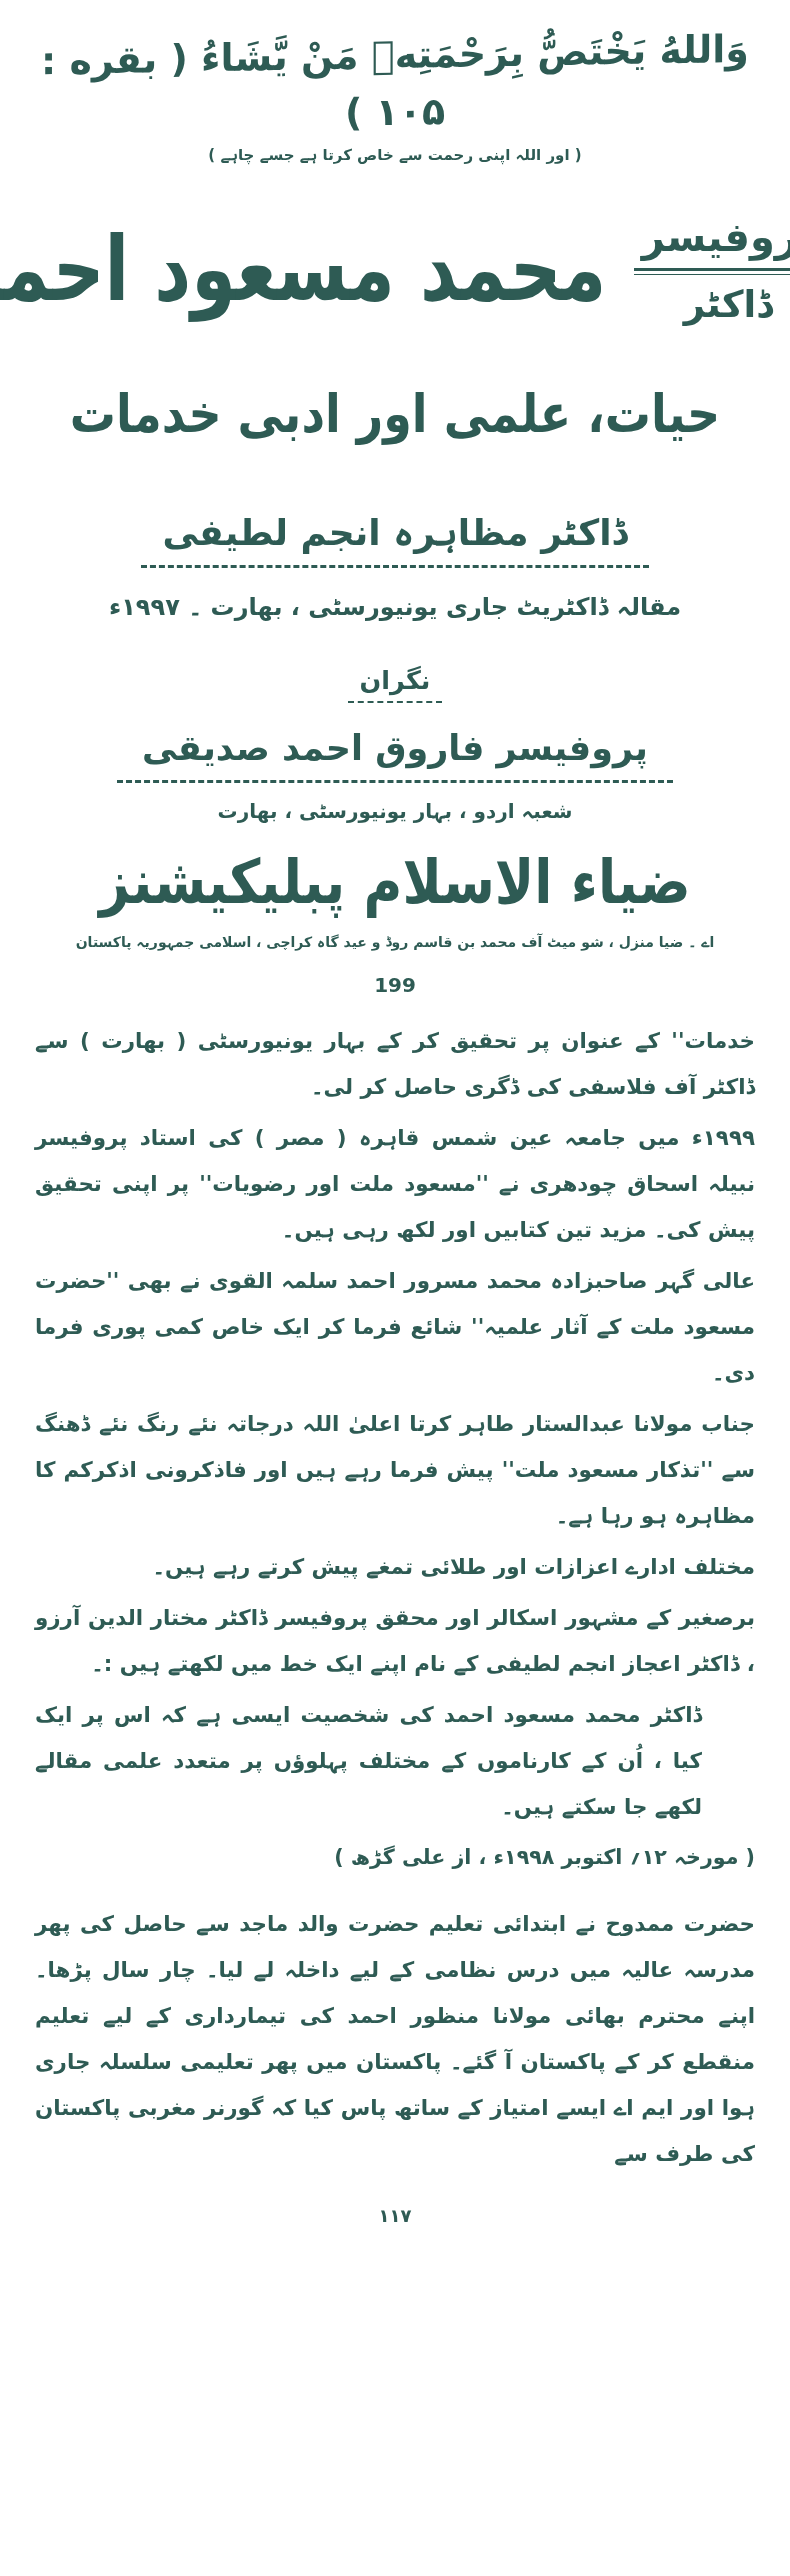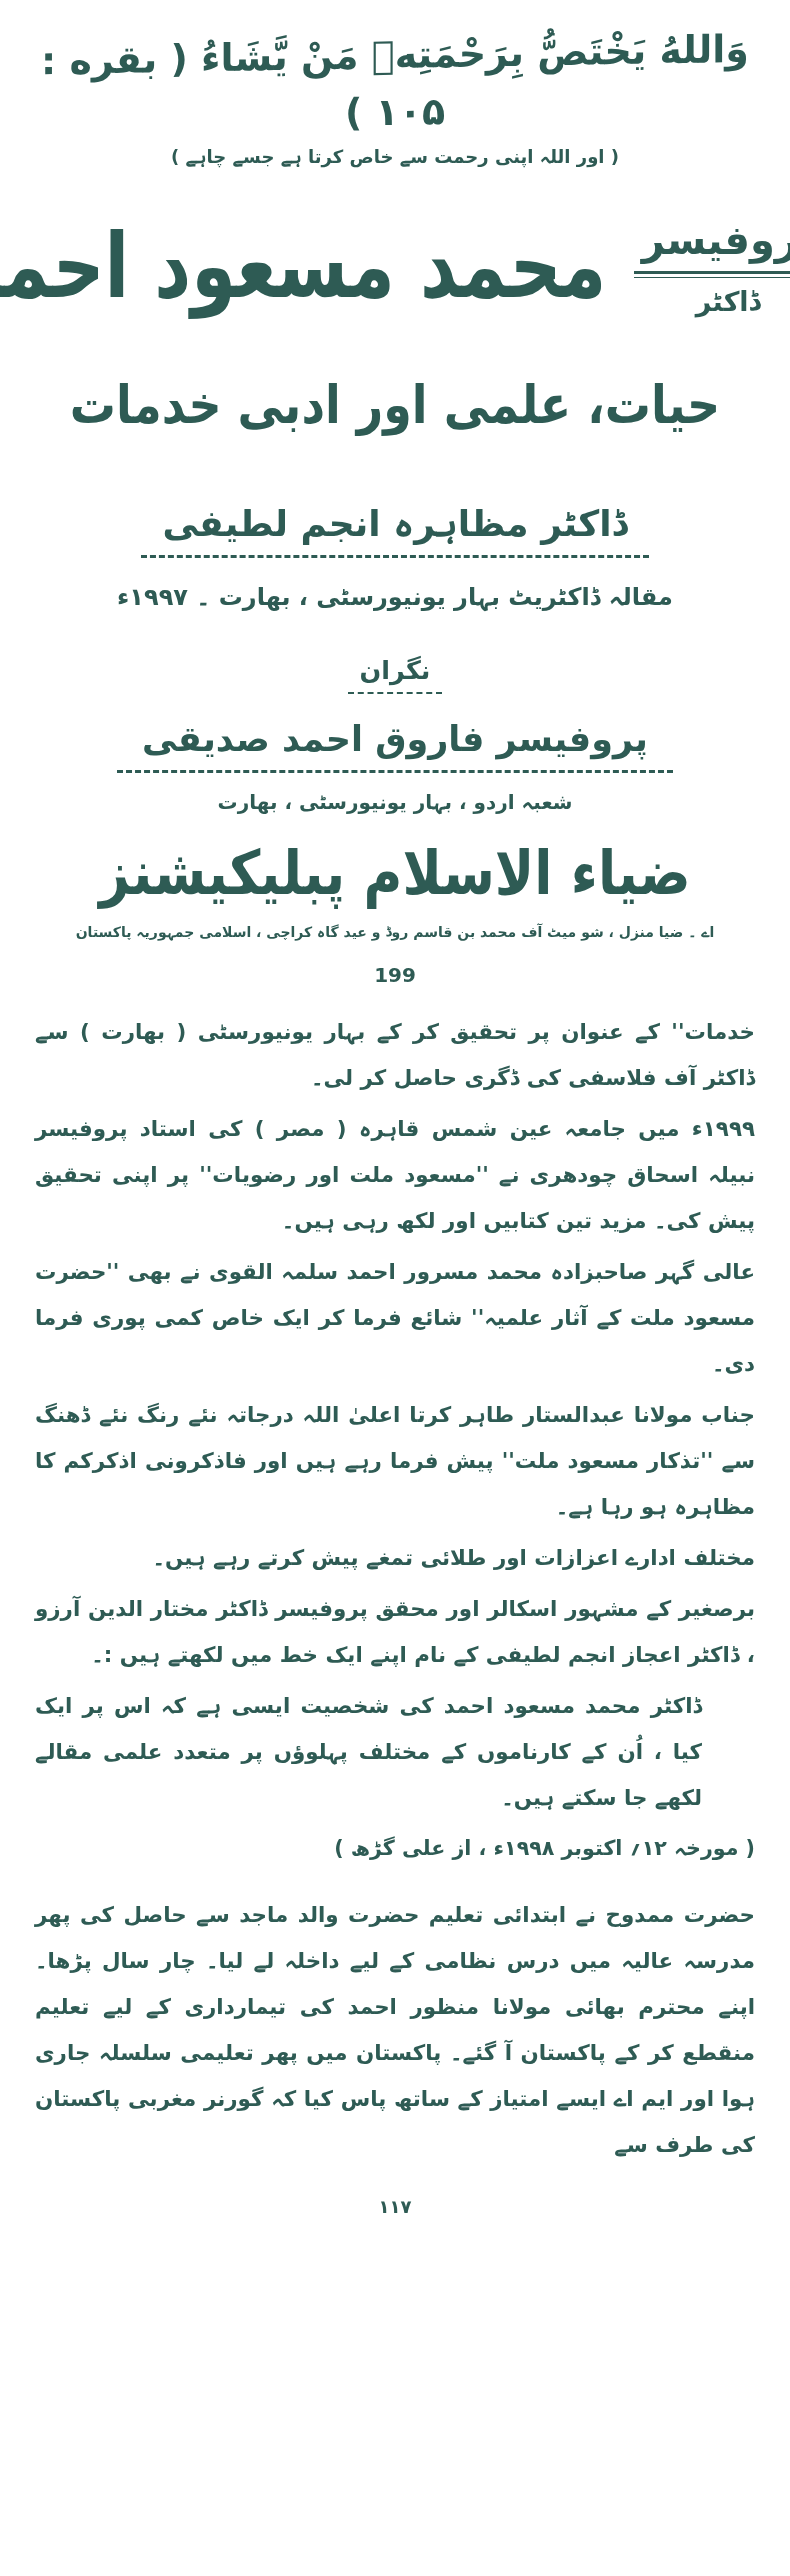--- a/index.html
+++ b/index.html
@@ -28,21 +28,21 @@
     margin-top: 11.5px;
     font-size: 38px;
     font-weight: bold;
     line-height: 1.5;
     letter-spacing: 0.8px;
     text-align: center;
     transform: skewY(-1deg);
   }
   .verse-translation {
     margin-top: 5px;
-    font-size: 18px;
+    font-size: 15px;
     font-weight: bold;
     text-align: center;
   }
 
   
   .title-block {
     margin-top: 48px;
     display: flex;
     flex-direction: row;      
     align-items: center;
@@ -61,21 +61,21 @@
     line-height: 1.25;
   }
   .honorific-rule {
     width: 189px;
     border-top: 3.3px solid #2e5b54;
     border-bottom: 1.6px solid #2e5b54;
     height: 3.3px;
     margin: 6.6px 0;
   }
   .honorific-bottom {
-    font-size: 27px;
+    font-size: 37px;
     font-weight: bold;
     line-height: 1.25;
     text-align: center;
   }
   .main-name {
     font-size: 72px;
     font-weight: bold;
     line-height: 1.1;
     white-space: nowrap;
     transform: scaleY(1.25);
@@ -191,21 +191,21 @@
       <div class="honorific-top">پروفیسر</div>
       <div class="honorific-rule"></div>
       <div class="honorific-bottom">ڈاکٹر</div>
     </div>
     <div class="main-name">محمد مسعود احمد</div>
   </div>
   <div class="subtitle">حیات، علمی اور ادبی خدمات</div>
 
   <div class="author-block">
     <span class="author-name">ڈاکٹر مظاہرہ انجم لطیفی</span>
-    <div class="thesis-line">مقالہ ڈاکٹریٹ بہار یونیورسٹی ، بھارت ۔ ۱۹۹۷ء</div>
+    <div class="thesis-line">مقالہ ڈاکٹریٹ جاری یونیورسٹی ، بھارت ۔ ۱۹۹۷ء</div>
   </div>
 
   <div class="supervisor-block">
     <span class="supervisor-heading">نگران</span>
     <div class="supervisor-name-wrap">
       <span class="supervisor-name">پروفیسر فاروق احمد صدیقی</span>
     </div>
     <div class="department-line">شعبہ اردو ، بہار یونیورسٹی ، بھارت</div>
   </div>
 

